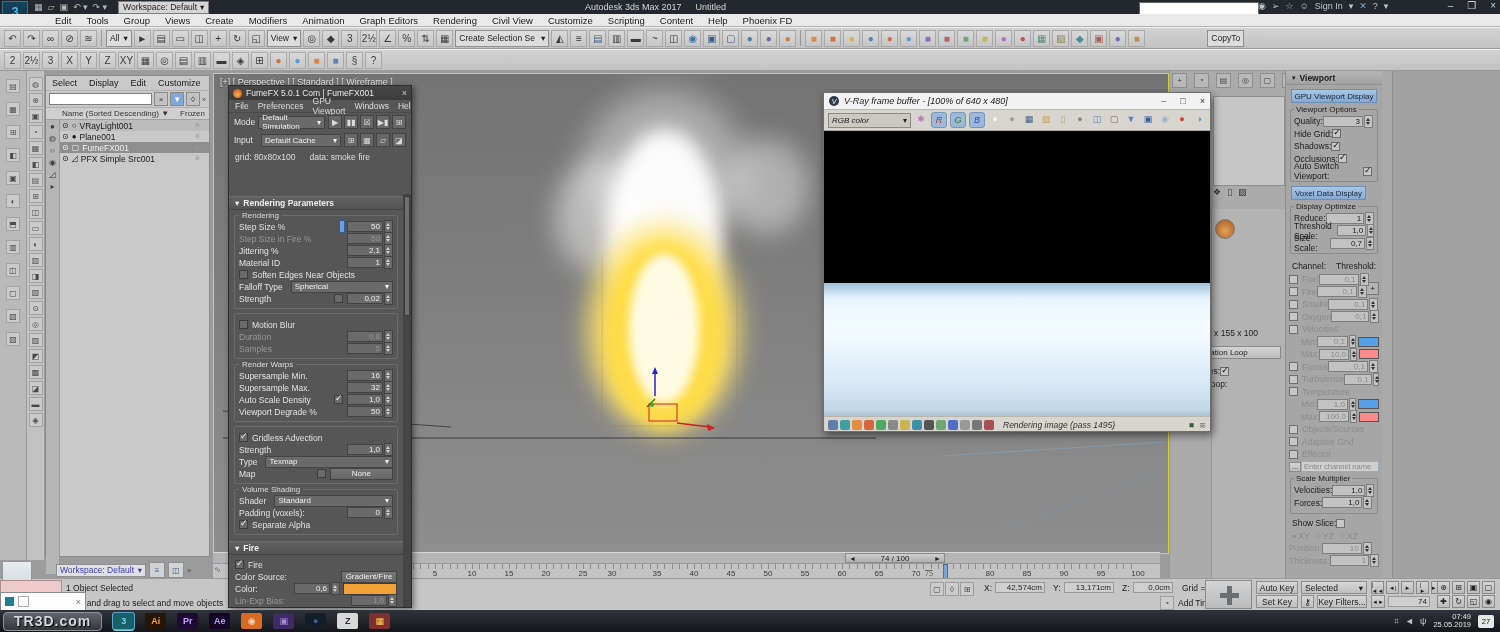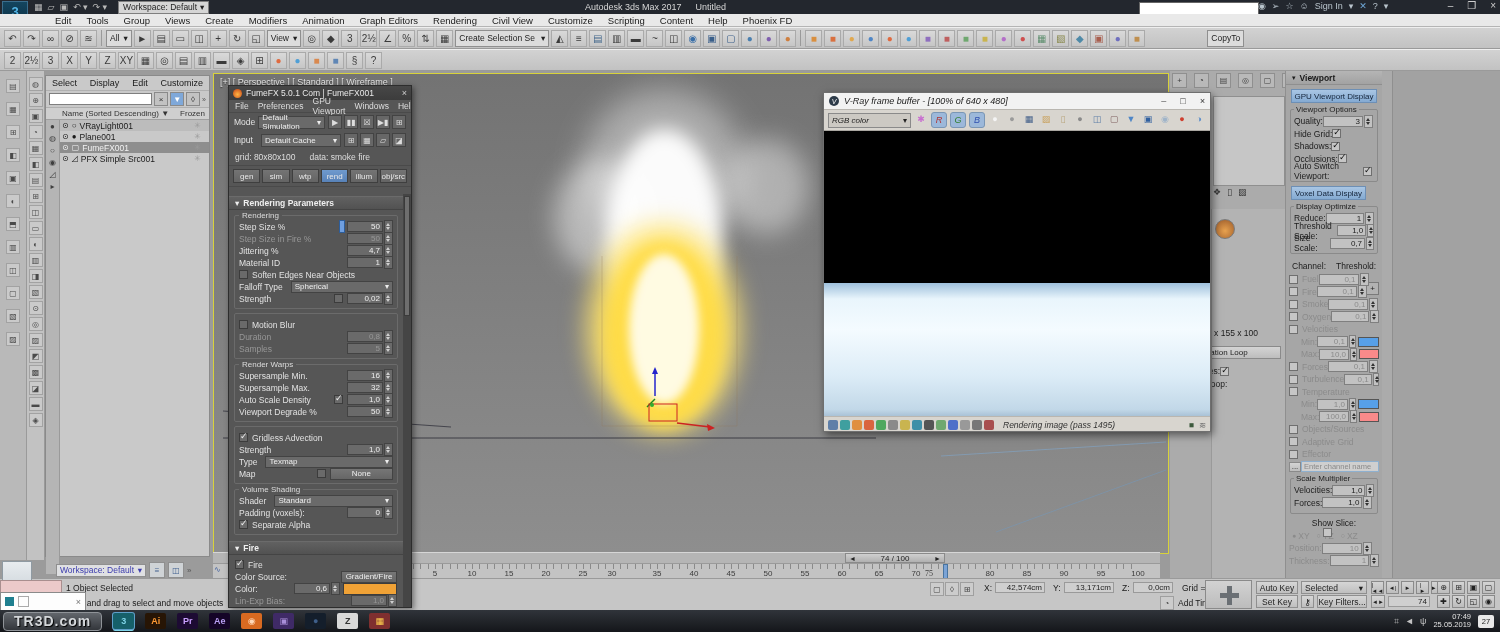--- a/index.html
+++ b/index.html
@@ -29,21 +29,21 @@
   .tb1{top:27px;} .tb2{top:49px;}
   .tbi{width:17px;height:17px;border:1px solid #aaa;background:linear-gradient(#d9d9d9,#c6c6c6);display:flex;align-items:center;justify-content:center;font-size:10px;color:#3a3a3a;box-sizing:border-box;}
   .tbdd{height:15px;border:1px solid #8f8f8f;background:#dcdcdc;display:flex;align-items:center;justify-content:space-between;font-size:8.5px;color:#222;padding:0 3px;gap:4px;}
   .tbsep{width:1px;height:16px;background:#9a9a9a;margin:0 2px;}
   
   .lstrip1{left:0;top:71px;width:27px;height:489px;background:#b9b9b9;border-right:1px solid #9a9a9a;display:flex;flex-direction:column;align-items:center;gap:9px;padding-top:8px;box-sizing:border-box;}
   .lstrip2{left:27px;top:71px;width:18px;height:489px;background:#c2c2c2;border-right:1px solid #9a9a9a;display:flex;flex-direction:column;align-items:center;gap:2px;padding-top:6px;box-sizing:border-box;}
   .lsic{width:14px;height:14px;border:1px solid #a2a2a2;background:#cacaca;color:#4a4a4a;font-size:8px;display:flex;align-items:center;justify-content:center;box-sizing:border-box;}
   
   .sx{left:45px;top:75px;width:165px;height:482px;background:#c9c9c9;border:1px solid #8a8a8a;box-sizing:border-box;}
-  .sxmenus{display:flex;gap:12px;padding:2px 6px;font-size:9px;color:#1a1a1a;border-bottom:1px solid #b0b0b0;justify-content:space-between;}
+  .sxmenus{display:flex;gap:12px;padding:2px 6px;font-size:9px;color:#1a1a1a;border-bottom:1px solid #b0b0b0;}
   .sxsearch{display:flex;align-items:center;gap:2px;padding:1px 3px;}
   .sxinput{flex:1;height:10px;background:#fff;border:1px solid #7f7f7f;}
   .sxbtn{width:12px;height:12px;display:flex;align-items:center;justify-content:center;font-size:8px;border:1px solid #8a8a8a;background:#c2c2c2;color:#333;}
   .sxbtn.blue{background:#7fa8d9;color:#fff;}
   .sxhdr{display:flex;justify-content:space-between;background:#cfcfcf;border-top:1px solid #b0b0b0;border-bottom:1px solid #a0a0a0;padding:1px 4px 1px 16px;font-size:8px;color:#333;}
   .sxbody{position:relative;}
   .sxcol{position:absolute;left:0;top:0;width:13px;bottom:-410px;background:#b5b5b5;border-right:1px solid #9a9a9a;display:flex;flex-direction:column;gap:3px;align-items:center;padding-top:2px;}
   .sxcol span{font-size:8px;color:#3f3f3f;}
   .sxrow{display:flex;align-items:center;height:11px;margin-left:14px;padding-left:2px;font-size:8.5px;color:#1a1a1a;gap:3px;}
   .sxrow.alt{background:#bcbcbc;}
@@ -676,21 +676,21 @@
             <span class="pval">1,0</span>
             <span class="pspin"></span>
           </div>
           <div class="prow">
             <span class="lbl">Forces:</span>
             <span class="sp"></span>
             <span class="pval">1,0</span>
             <span class="pspin"></span>
           </div>
         </div>
-      <div class="prow" style="padding:0 6px;flex-direction:column;">
+      <div class="prow" style="padding:0 6px;">
           <span class="lbl">Show Slice:</span>
           <span class="sp"></span>
           <span class="pcb" style="margin-right:14px;"></span>
         </div>
       <div class="prow" id="vpradios" style="padding:0 6px;gap:7px;">
           <span style="display: flex; align-items: center; gap: 2px; color: rgb(139, 139, 139);">
             <span style="font-size: 7px;">●</span>
             <span>XY</span>
           </span>
           <span style="display: flex; align-items: center; gap: 2px; color: rgb(139, 139, 139);">
@@ -852,28 +852,20 @@
           <span class="fxic">⊞</span>
           <span class="fxic">▦</span>
           <span class="fxic">▱</span>
           <span class="fxic">◪</span>
         </span>
     </div>
     <div class="fxinfo">
       <span>grid: 80x80x100</span>
       <span>data:  smoke fire</span>
     </div>
-    <div class="fxtabs" id="fxtabs">
-        <span class="fxtab">gen</span>
-        <span class="fxtab">sim</span>
-        <span class="fxtab">wtp</span>
-        <span class="fxtab on">rend</span>
-        <span class="fxtab">illum</span>
-        <span class="fxtab">obj/src</span>
-      </div>
     <div class="fxparams" id="fxparams">
         <div class="ro-h">
           <span>▾</span>
           <span>Rendering Parameters</span>
         </div>
         <div class="grp">
           <span class="gt">Rendering</span>
           <div class="frow">
             <span class="lbl">Step Size %</span>
             <span class="sp"></span>
@@ -883,21 +875,21 @@
           </div>
           <div class="frow dim">
             <span class="lbl">Step Size in Fire %</span>
             <span class="sp"></span>
             <span class="val">50</span>
             <span class="spin"></span>
           </div>
           <div class="frow">
             <span class="lbl">Jittering %</span>
             <span class="sp"></span>
-            <span class="val">4,7</span>
+            <span class="val">2,1</span>
             <span class="spin"></span>
           </div>
           <div class="frow">
             <span class="lbl">Material ID</span>
             <span class="sp"></span>
             <span class="val">1</span>
             <span class="spin"></span>
           </div>
           <div class="frow">
             <span class="cbx"></span>

